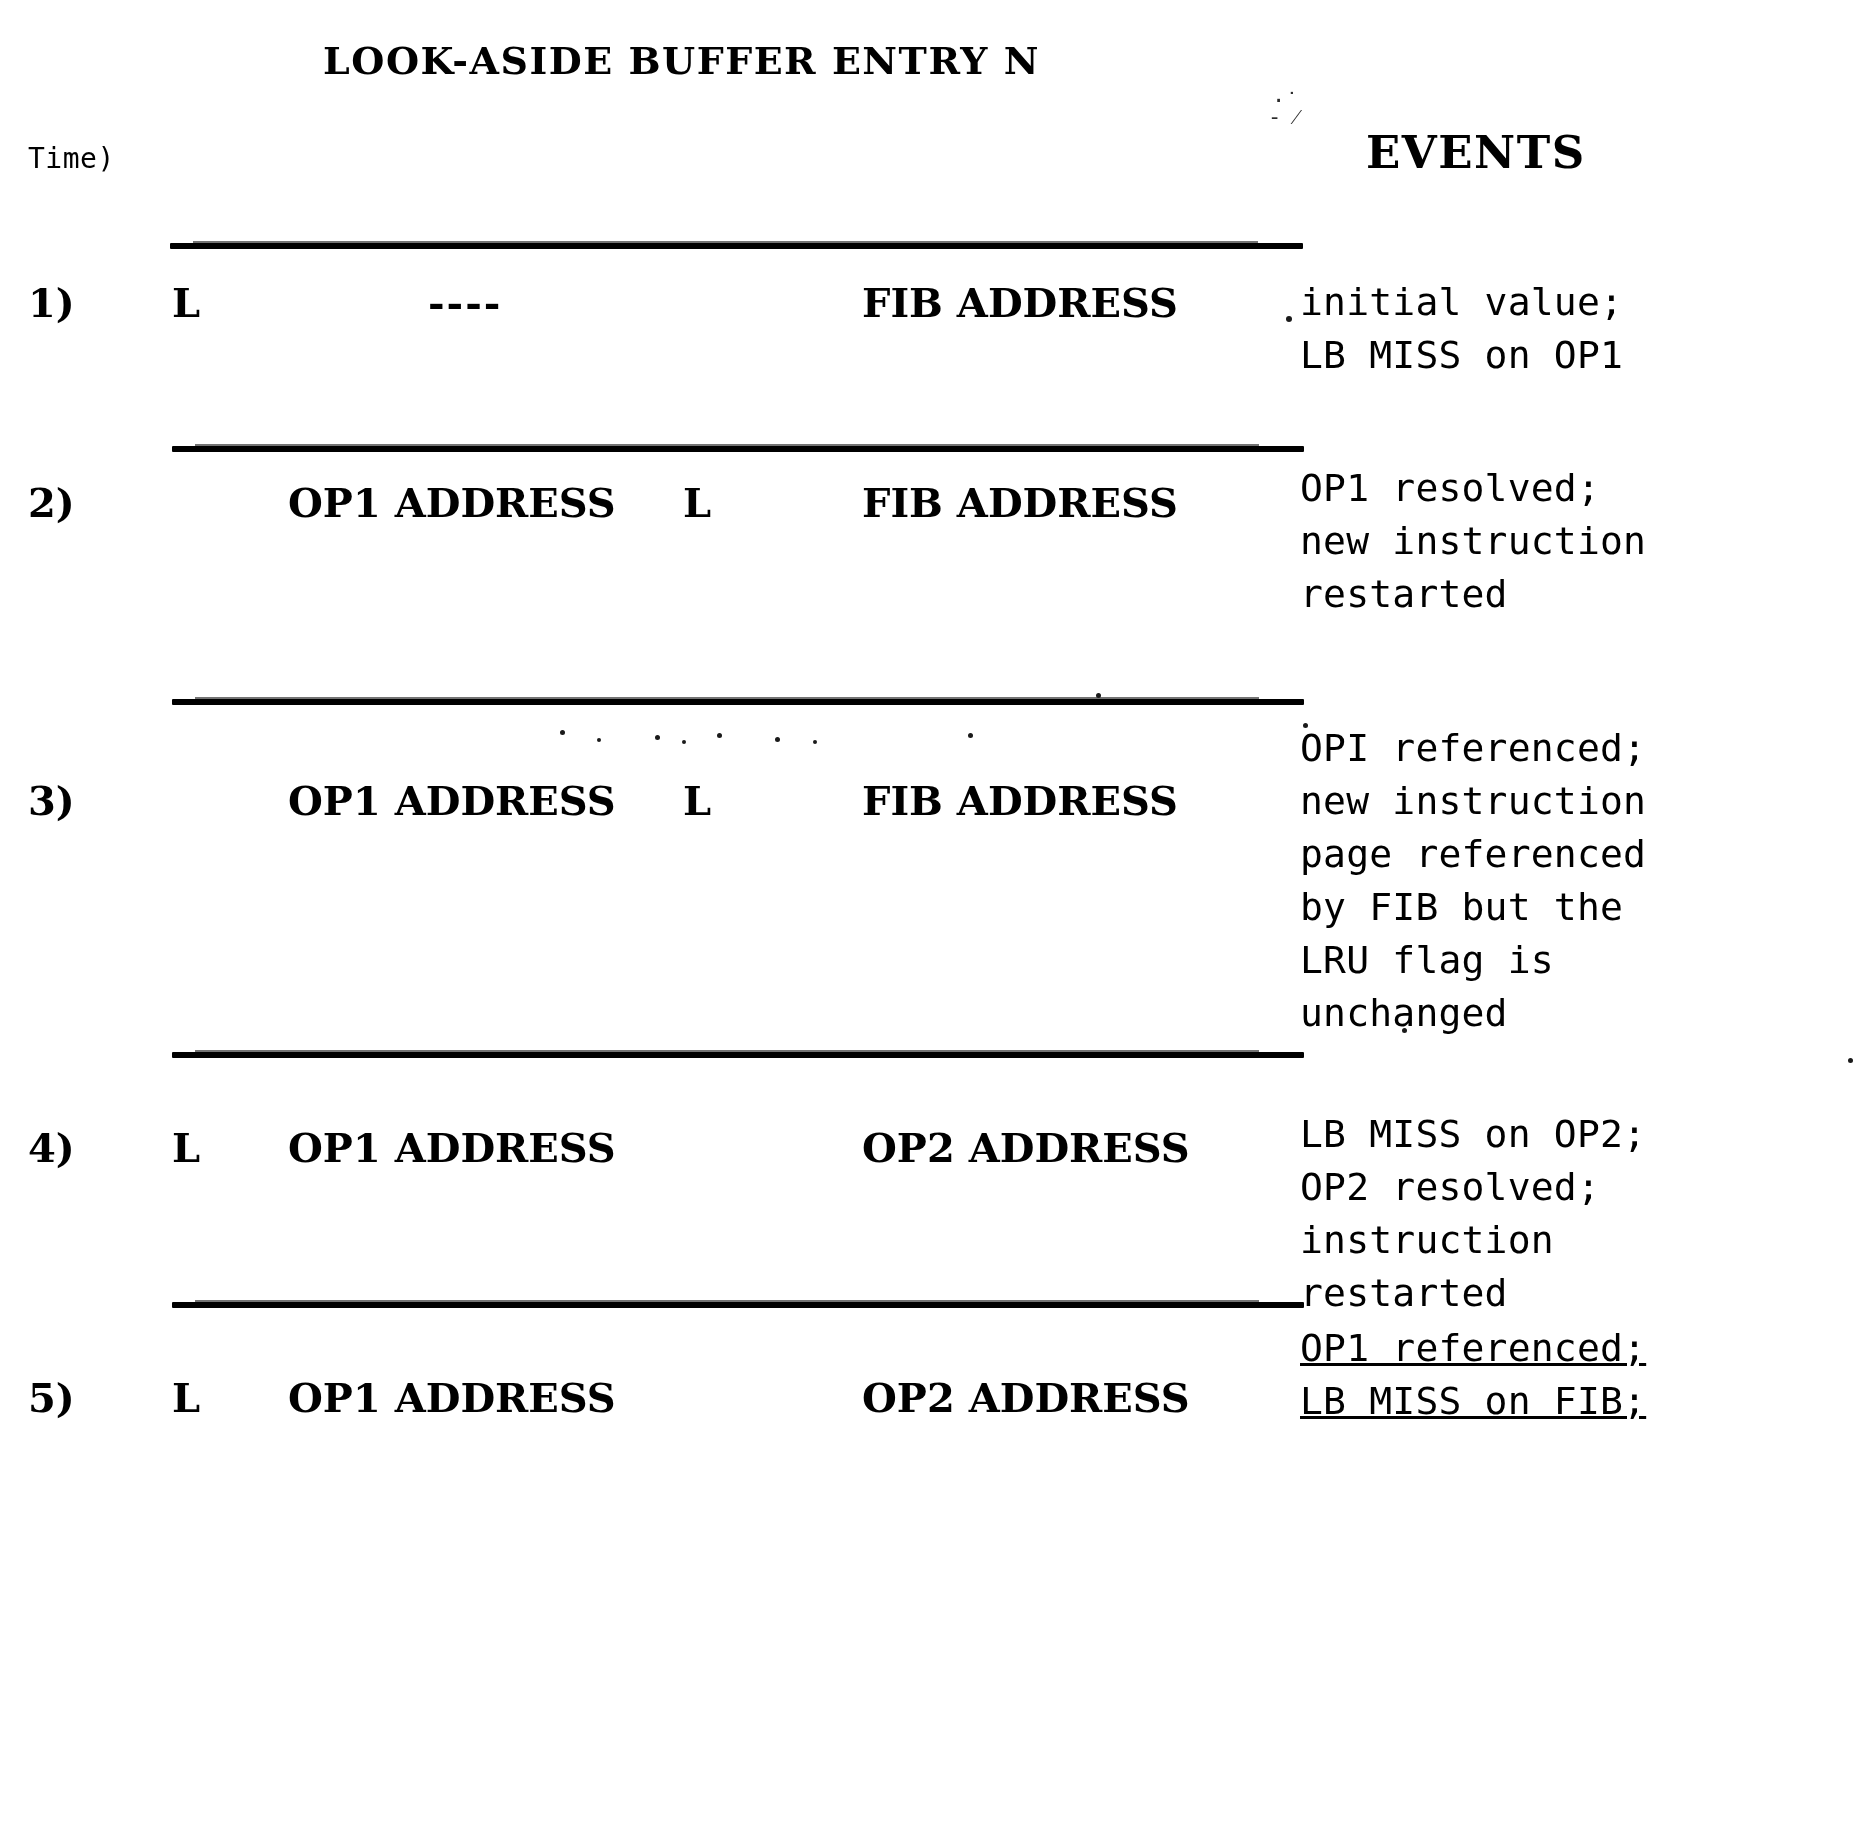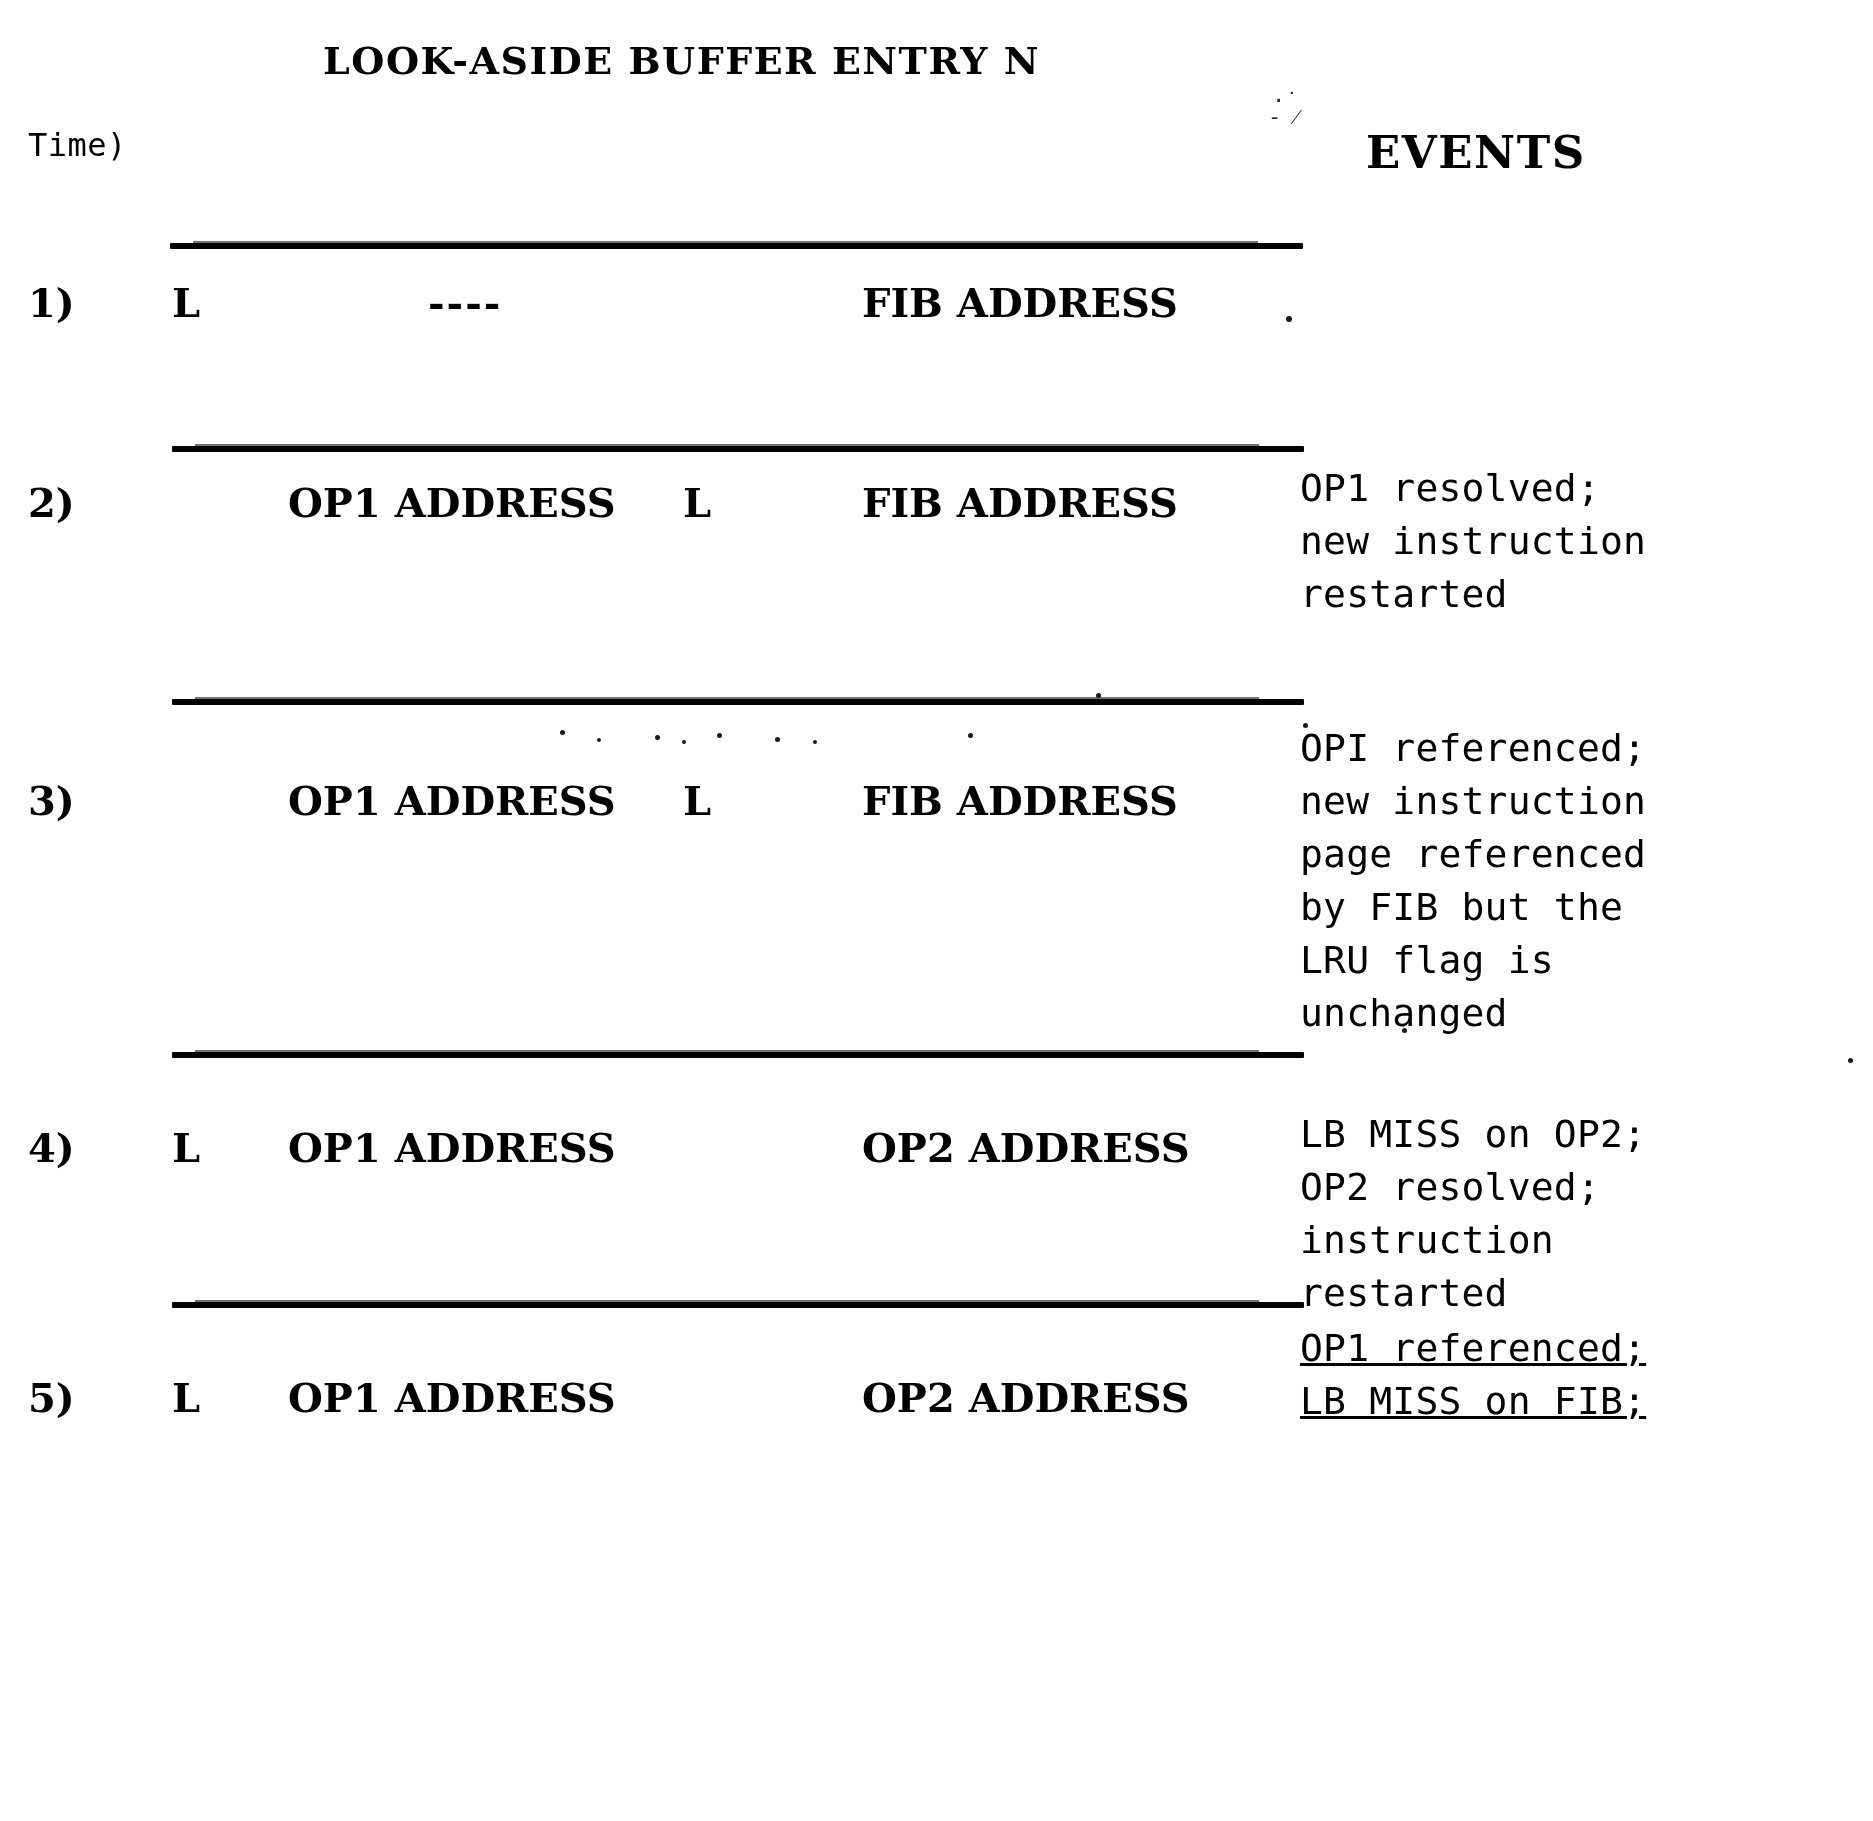--- a/index.html
+++ b/index.html
@@ -39,22 +39,22 @@
     text-align: center;
     font-size: 38px;
     letter-spacing: 1.5px;
     padding-right: 510px;
     box-sizing: border-box;
   }
 
   .time-label {
     position: absolute;
     left: 28px;
-    top: 126px;
-    font-size: 32px;
+    top: 142px;
+    font-size: 28px;
   }
   .events-label {
     position: absolute;
     left: 1366px;
     top: 126px;
     font-size: 45px;
     letter-spacing: 1.5px;
   }
 
   
@@ -149,20 +149,22 @@
   <div class="rule" style="left:172px; top:1052px; width:1132px;"></div>
   <div class="rule" style="left:172px; top:1302px; width:1132px;"></div>
   <div class="rule" style="left:168px; top:1602px; width:1136px;"></div>
 
   <div class="row" style="top:280px;">
     <span class="cell c-num bold-serif">1)</span>
     <span class="cell c-l1 bold-serif">L</span>
     <span class="cell c-dash bold-serif">----</span>
     <span class="cell c-right bold-serif">FIB ADDRESS</span>
   </div>
+  <div class="events mono" style="top:276px;">initial value;
+LB MISS on OP1</div>
 
   <div class="row" style="top:480px;">
     <span class="cell c-num bold-serif">2)</span>
     <span class="cell c-op1 bold-serif">OP1 ADDRESS</span>
     <span class="cell c-l2 bold-serif">L</span>
     <span class="cell c-right bold-serif">FIB ADDRESS</span>
   </div>
   <div class="events mono" style="top:462px;">OP1 resolved;
 new instruction
 restarted</div>

